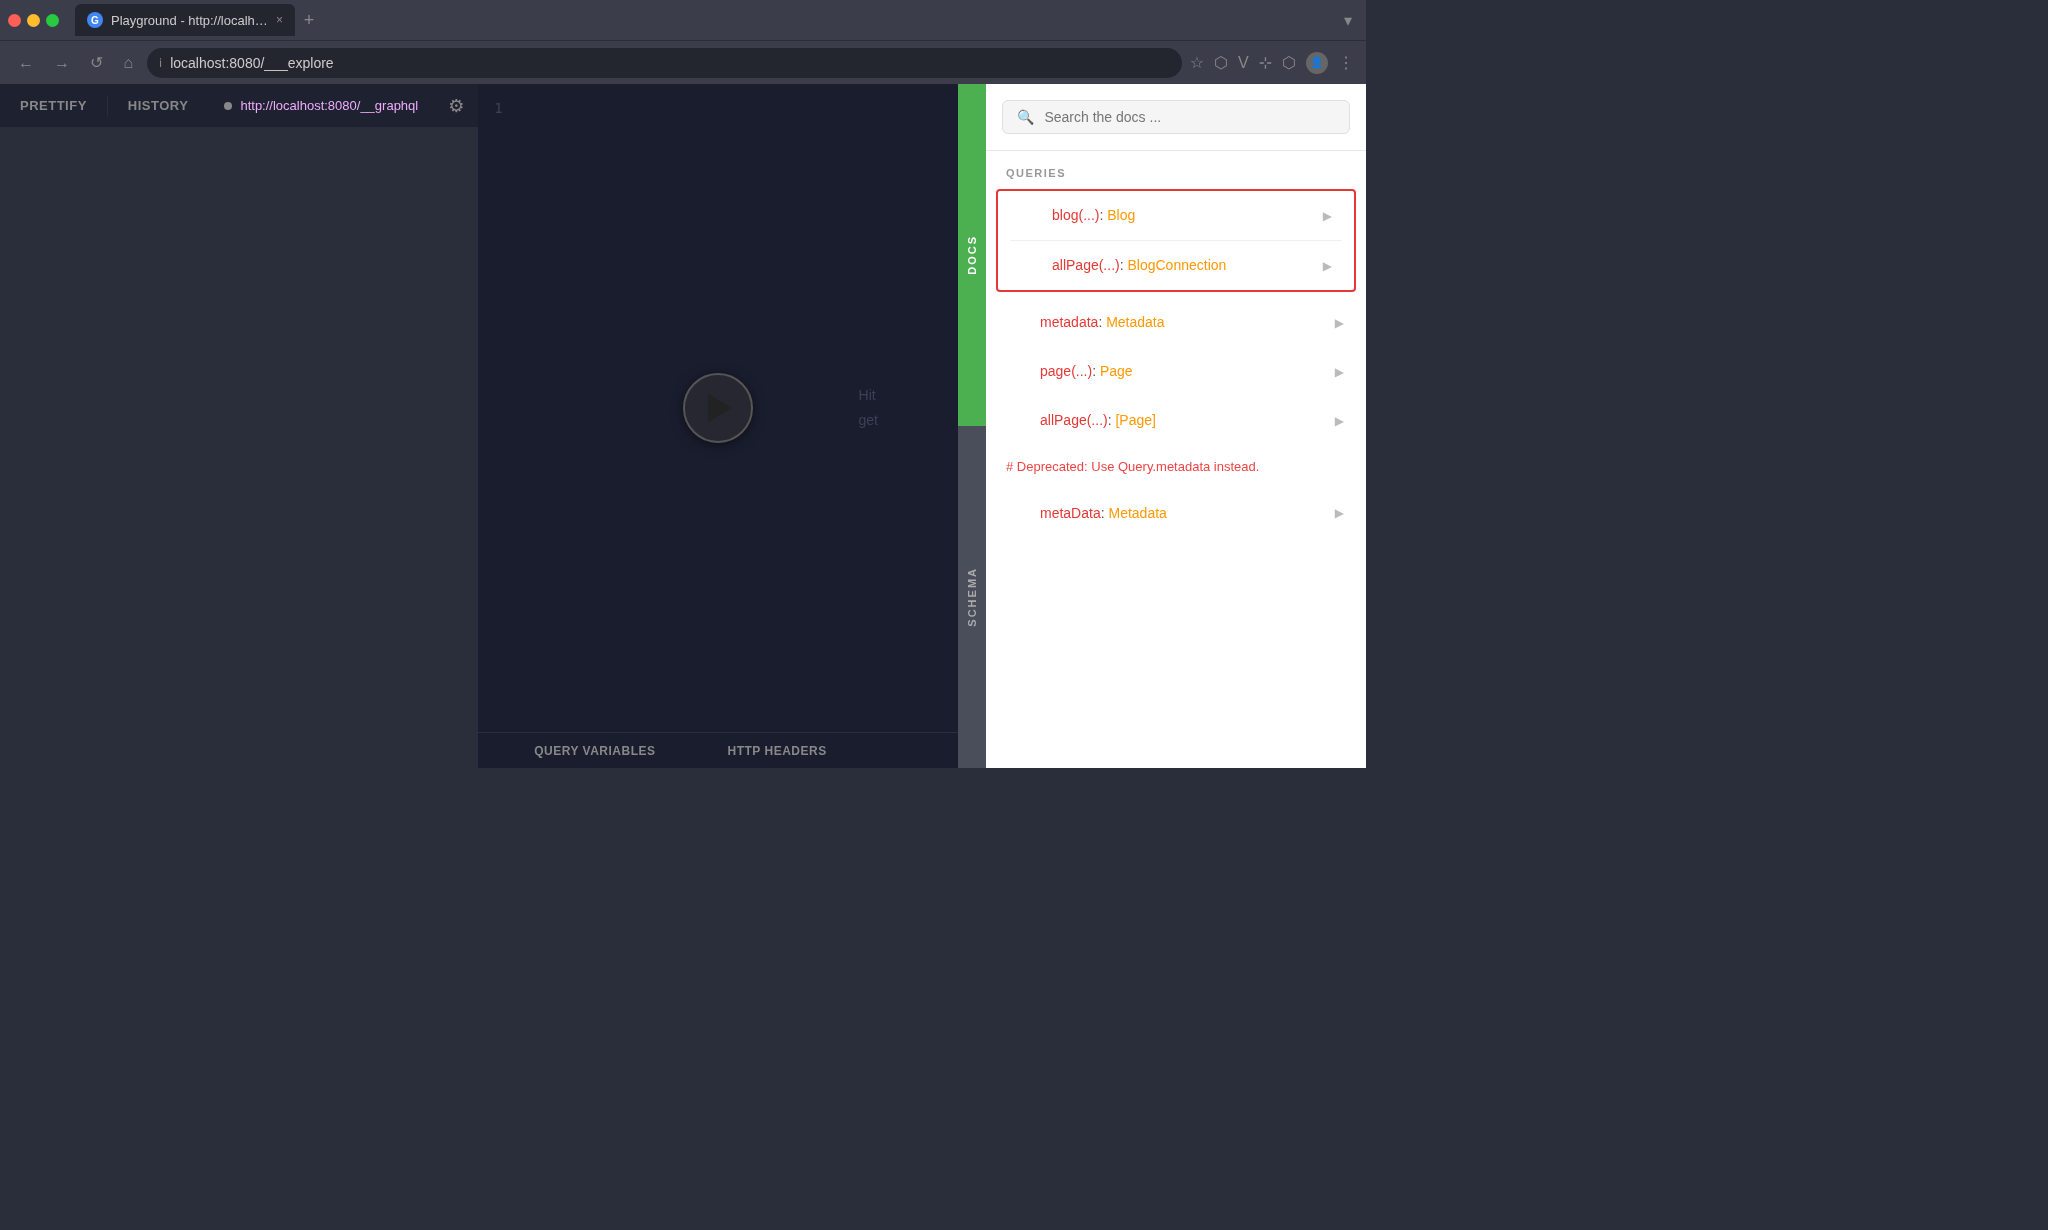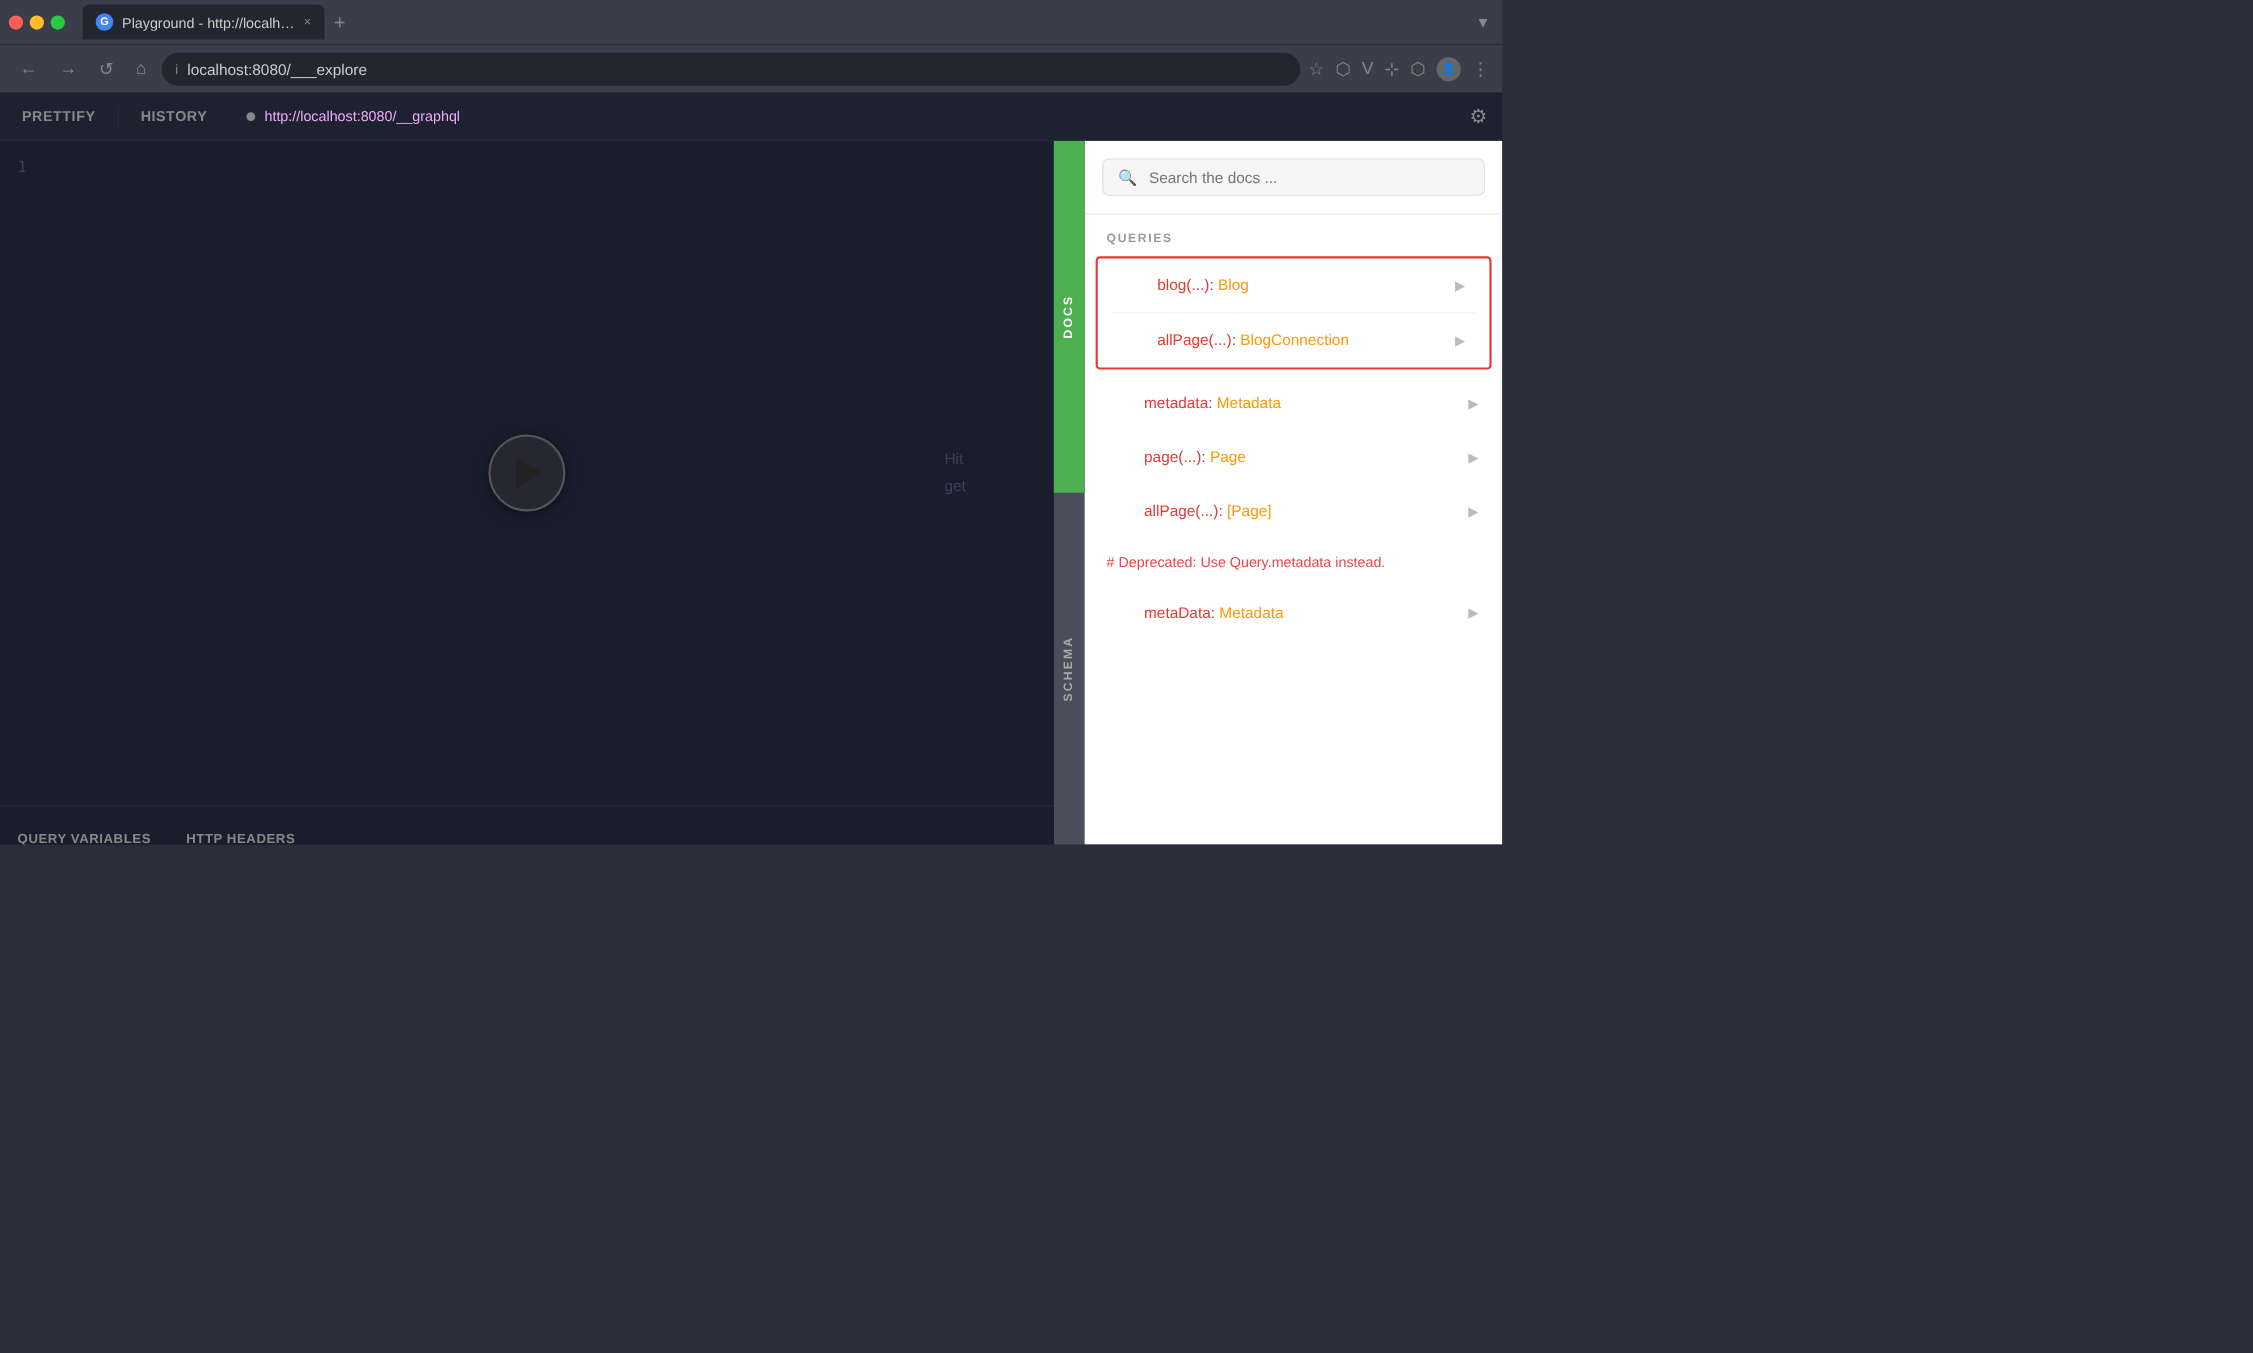--- a/index.html
+++ b/index.html
@@ -69,21 +69,21 @@
     }
     .address-bar .lock-icon { color: #888; font-size: 12px; }
     .nav-controls { display: flex; align-items: center; gap: 10px; }
     .nav-icon { color: #888; font-size: 16px; cursor: pointer; }
     .avatar { width: 22px; height: 22px; border-radius: 50%; background: #666; overflow: hidden; display: flex; align-items: center; justify-content: center; }
 
     
     .app-area {
       flex: 1;
       display: flex;
-      flex-direction: column;
+      flex-direction: row;
       overflow: hidden;
     }
 
     
     .app-topbar {
       height: 44px;
       background: #1e2130;
       display: flex;
       align-items: center;
       padding: 0;
@@ -187,26 +187,27 @@
       height: 36px;
       background: #1a1d2e;
       border-top: 1px solid #2a2d3a;
       display: flex;
       align-items: center;
     }
     .footer-tab {
       padding: 0 16px;
       height: 36px;
       display: flex;
-      align-items: flex-end;
+      align-items: center;
       font-size: 12px;
       font-weight: 600;
       letter-spacing: 0.5px;
       cursor: pointer;
       color: #888;
+      margin-left: 40px;
     }
 
     
     .docs-tab {
       width: 28px;
       background: #4caf50;
       display: flex;
       align-items: center;
       justify-content: center;
       cursor: pointer;

